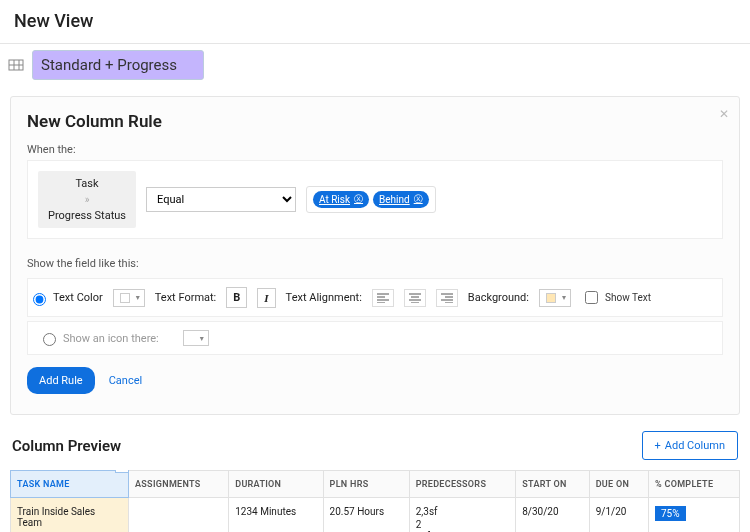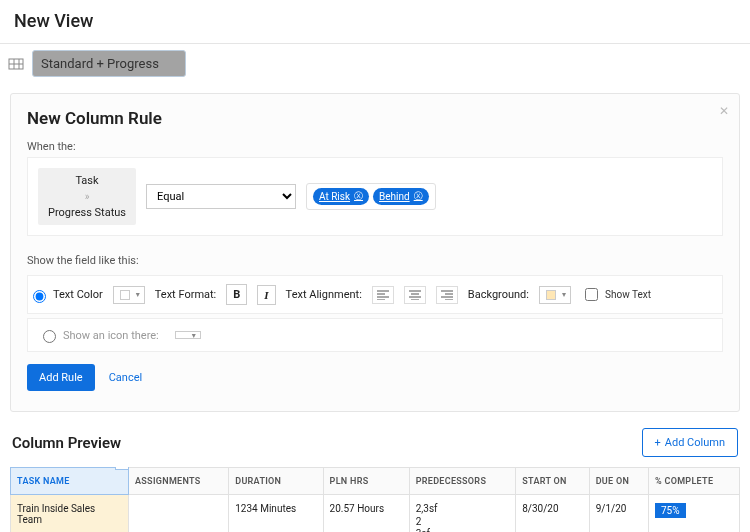--- a/index.html
+++ b/index.html
@@ -1,21 +1,21 @@
 <!DOCTYPE html>
 <html><head>
 <meta charset="utf-8">
 <style>
   * { box-sizing: border-box; font-family: -apple-system, BlinkMacSystemFont, "Segoe UI", Roboto, Arial, sans-serif; }
   body { margin:0; padding:0; background:#fff; color:#222; width:750px; }
   .page-title { font-size:18px; font-weight:500; padding:10px 14px 12px; }
   .divider { border-top:1px solid #e5e5e5; }
   .toolbar { display:flex; align-items:center; gap:8px; padding:6px 8px; }
   .grid-icon { width:16px; height:16px; display:inline-flex; }
-  .view-select { border:1px solid #bcd; background:#a3a3a3; color:#333; font-size:13px; padding:5px 26px 5px 8px; border-radius:3px; position:relative; }
+  .view-select { border:1px solid #bcd; background:#c4b5fd; color:#333; font-size:15px; padding:5px 26px 5px 8px; border-radius:3px; position:relative; }
   
   .panel { margin:10px 10px 0; border:1px solid #e5e5e5; border-radius:3px; background:#fcfcfc; padding:14px 16px 20px; position:relative; }
   .panel-close { position:absolute; top:10px; right:10px; color:#bbb; font-size:12px; cursor:pointer; }
   .panel h2 { margin:0 0 12px; font-size:17px; font-weight:600; }
   .lbl { font-size:11px; color:#555; margin:6px 0 4px; }
   
   .cond-row { background:#fff; border:1px solid #eee; padding:10px 10px; display:flex; gap:10px; align-items:center; }
   .field-box { background:#f0f0f0; padding:6px 10px; font-size:11px; border-radius:2px; display:flex; align-items:center; gap:4px;flex-direction:column;}
   .chevr { color:#aaa; font-size:10px;}
   .op-select { font-size:11px; padding:4px 6px; border:1px solid #ccc; width:150px; background:#fff; }
@@ -28,24 +28,24 @@
   .fmt-main { display:flex; align-items:center; gap:10px; flex-wrap:wrap;}
   .radio-lbl { display:flex; align-items:center; gap:4px; }
   .color-dd { border:1px solid #ccc; padding:3px 14px 3px 6px; display:inline-flex; align-items:center; gap:4px; font-size:10px; position:relative; }
   .caret { font-size:8px; color:#888; position:absolute; right:4px;}
   .fmt-btn { border:1px solid #ccc; padding:3px 6px; font-size:11px; font-weight:700; background:#fff; }
   .fmt-btn.it { font-style:italic; font-family: Georgia, serif;}
   .align-btn { border:1px solid #ddd; padding:3px 4px; display:inline-flex; }
   .check { display:flex; align-items:center; gap:4px; font-size:10px; color:#333;}
   .apply-row { font-size:10px; color:#555; display:flex; align-items:center; gap:4px; }
   
-  .icon-row { background:#fff; border:1px solid #eee; padding:8px 10px; margin-top:4px; font-size:11px; display:flex; align-items:center; gap:16px; color:#999;}
+  .icon-row { background:#fff; border:1px solid #eee; padding:8px 10px; margin-top:4px; font-size:11px; display:flex; gap:24px; color:#999;}
   
   .actions { margin-top:12px; display:flex; gap:14px; align-items:center;}
-  .btn-primary { background:#0f6fde; color:#fff; border:none; padding:7px 12px; font-size:11px; border-radius:3px; cursor:pointer;}
+  .btn-primary { background:#0f6fde; color:#fff; border:none; padding:7px 12px; font-size:11px; border-radius:10px; cursor:pointer;}
   .btn-outline { background:#fff; color:#0f6fde; border:1px solid #0f6fde; padding:7px 12px; font-size:11px; border-radius:3px; cursor:pointer; display:flex; gap:4px; align-items:center;}
   .link { color:#0f6fde; font-size:11px; cursor:pointer; }
   
   .preview-head { display:flex; justify-content:space-between; align-items:center; padding:8px 12px 4px; margin-top:8px;}
   .preview-head h3 { margin:0; font-size:15px; font-weight:600; }
   
   .table-wrap { margin:6px 10px 0; overflow-x:auto; }
   table { border-collapse:collapse; width:100%; font-size:10px; }
   th { text-align:left; padding:8px 6px; font-size:9px; letter-spacing:.3px; color:#555; border:1px solid #e1e1e1; background:#fafafa; font-weight:600; text-transform:uppercase;}
   td { padding:8px 6px; border:1px solid #e1e1e1; vertical-align:top;}

